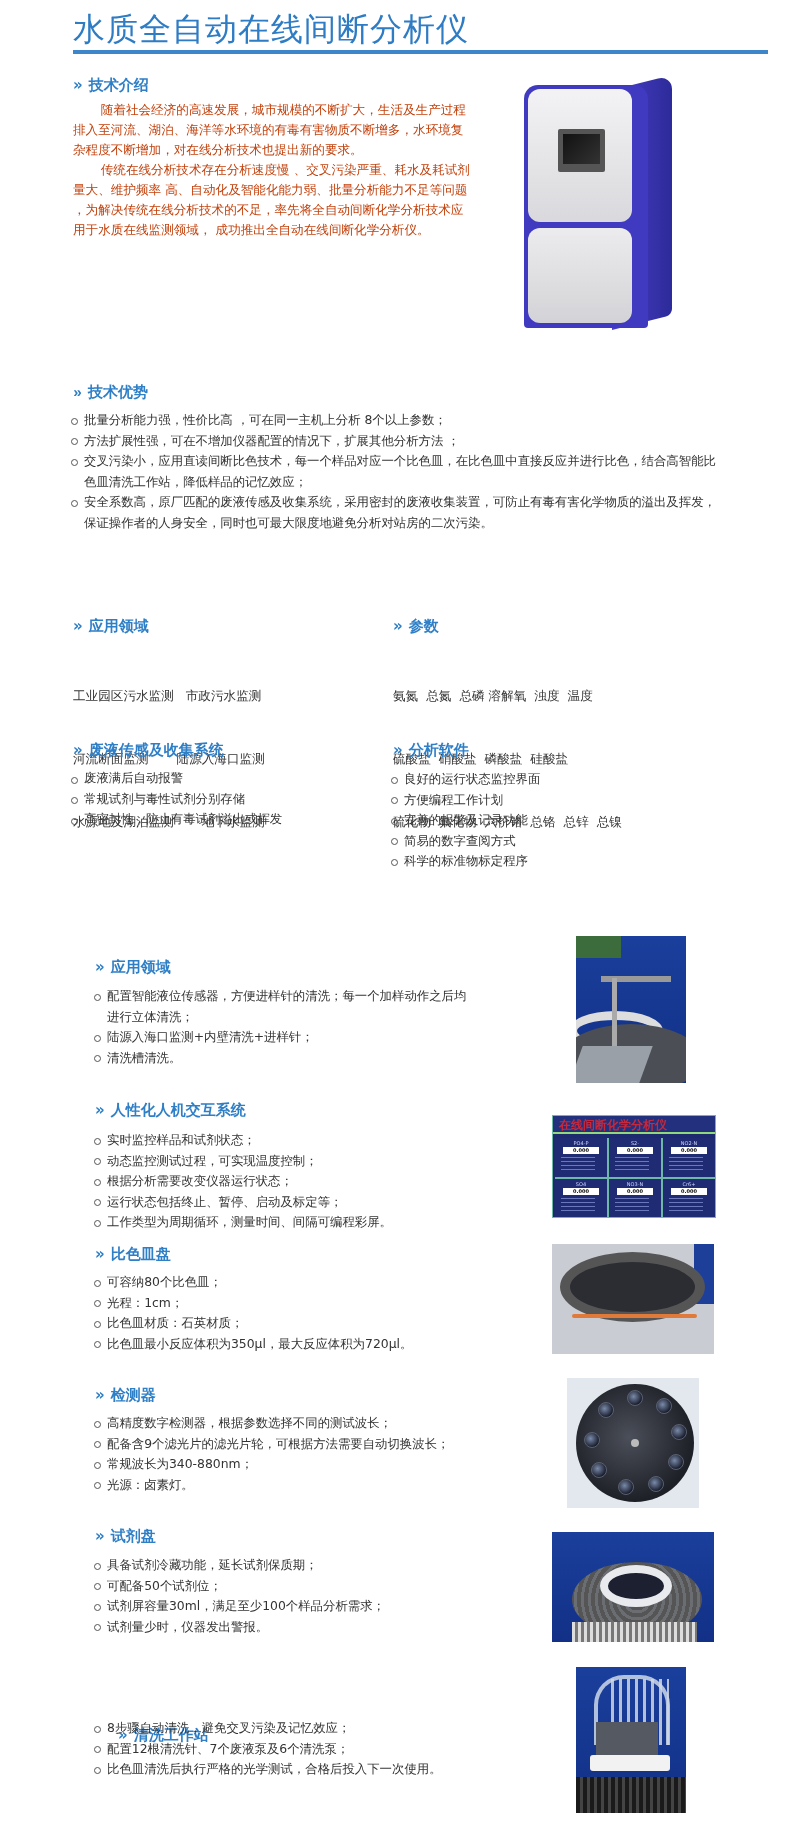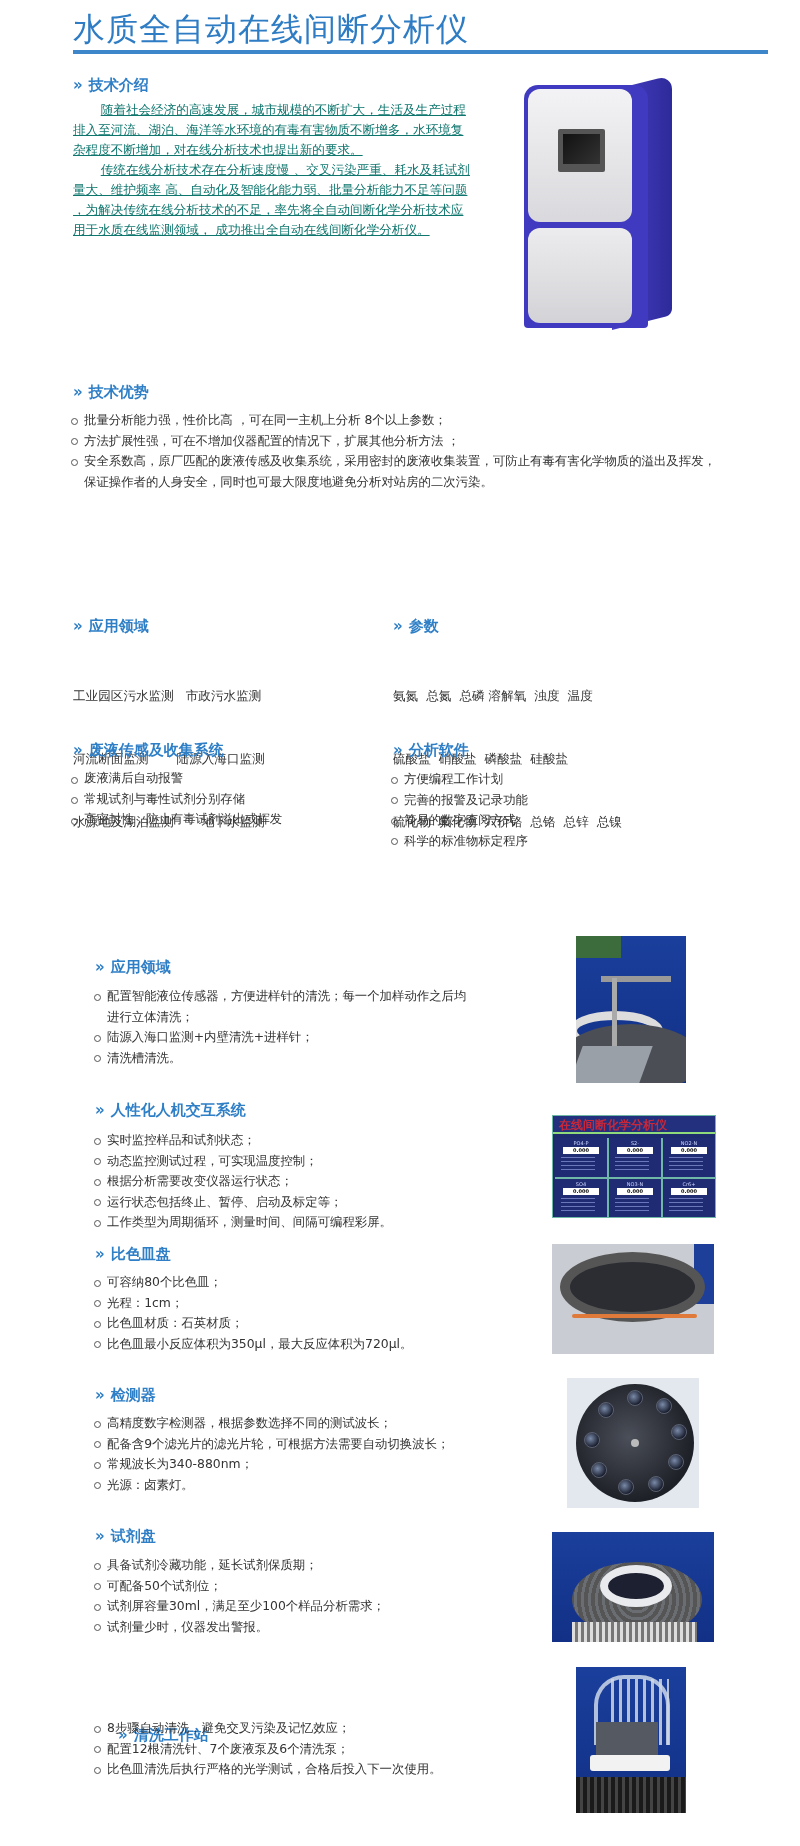--- a/index.html
+++ b/index.html
@@ -5,21 +5,21 @@
   * { margin: 0; padding: 0; box-sizing: border-box; }
   html, body { width: 800px; height: 1846px; background: #ffffff; overflow: hidden; }
   body { position: relative; font-family: "DejaVu Sans", "Liberation Sans", sans-serif; color: #333; }
 
   .title { position: absolute; left: 73px; top: 8px; font-size: 32px; color: #2e7cc4; letter-spacing: 1px; font-weight: normal; }
   .title-rule { position: absolute; left: 73px; top: 50px; width: 695px; height: 4px; background: #3d86c9; }
 
   .h { position: absolute; font-size: 15px; font-weight: bold; color: #2f7fc7; white-space: nowrap; }
   .h .chev { font-size: 15px; margin-right: 6px; font-weight: bold; }
 
-  .para { position: absolute; font-size: 12.6px; line-height: 20px; color: #0f766e; text-decoration: underline; }
+  .para { position: absolute; font-size: 12.6px; line-height: 20px; color: #c2410c; }
   .para p { text-indent: 2.2em; margin: 0; }
 
   .blist { position: absolute; font-size: 12.4px; line-height: 20.5px; color: #333; list-style: none; }
   .blist li { position: relative; padding-left: 14px; }
   .blist li::before { content: ""; position: absolute; left: 1px; top: 7.5px; width: 5px; height: 5px; border: 1.2px solid #555; border-radius: 50%; }
 
   .plain { position: absolute; font-size: 12.6px; line-height: 21px; color: #333; white-space: pre; }
 
   
   .cabinet { position: absolute; left: 522px; top: 85px; width: 150px; height: 248px; }
@@ -63,26 +63,27 @@
   <div class="cab-side"></div>
   <div class="cab-back"></div>
   <div class="cab-door1">
     <div class="cab-screen">
         <div class="cab-screen-in"></div>
       </div>
   </div>
   <div class="cab-door2"></div>
 </div>
 
-<div class="h" style="left:73px; top:383px;">
+<div class="h" style="left:73px; top:383px;font-family:Liberation Mono, monospace;">
   <span class="chev">»</span><span>技术优势</span>
 </div>
 <ul class="blist" style="left:70px; top:410px; width:650px;">
   <li>批量分析能力强，性价比高 ，可在同一主机上分析 8个以上参数；</li>
   <li>方法扩展性强，可在不增加仪器配置的情况下，扩展其他分析方法 ；</li>
+  <li>交叉污染小，应用直读间断比色技术，每一个样品对应一个比色皿，在比色皿中直接反应并进行比色，结合高智能比色皿清洗工作站，降低样品的记忆效应；</li>
   <li>安全系数高，原厂匹配的废液传感及收集系统，采用密封的废液收集装置，可防止有毒有害化学物质的溢出及挥发，保证操作者的人身安全，同时也可最大限度地避免分析对站房的二次污染。</li>
 </ul>
 
 <div class="h" style="left:73px; top:617px;">
   <span class="chev">»</span><span>应用领域</span>
 </div>
 <div class="plain" style="left:73px; top:643px;">
   <div>工业园区污水监测   市政污水监测</div>
   <div>河流断面监测       陆源入海口监测</div>
   <div>水源地及湖泊监测       地下水监测</div>
@@ -103,20 +104,21 @@
 <ul class="blist" style="left:70px; top:769px; width:300px;font-family:Liberation Mono, monospace;">
   <li>废液满后自动报警</li>
   <li>常规试剂与毒性试剂分别存储</li>
   <li>高密封性，防止有毒试剂溢出或挥发</li>
 </ul>
 
 <div class="h" style="left:393px; top:741px;">
   <span class="chev">»</span><span>分析软件</span>
 </div>
 <ul class="blist" style="left:390px; top:769px; width:300px;">
+  <li>良好的运行状态监控界面</li>
   <li>方便编程工作计划</li>
   <li>完善的报警及记录功能</li>
   <li>简易的数字查阅方式</li>
   <li>科学的标准物标定程序</li>
 </ul>
 
 <div class="h" style="left:95px; top:958px;">
   <span class="chev">»</span><span>应用领域</span>
 </div>
 <ul class="blist" style="left:93px; top:986px; width:385px;">

